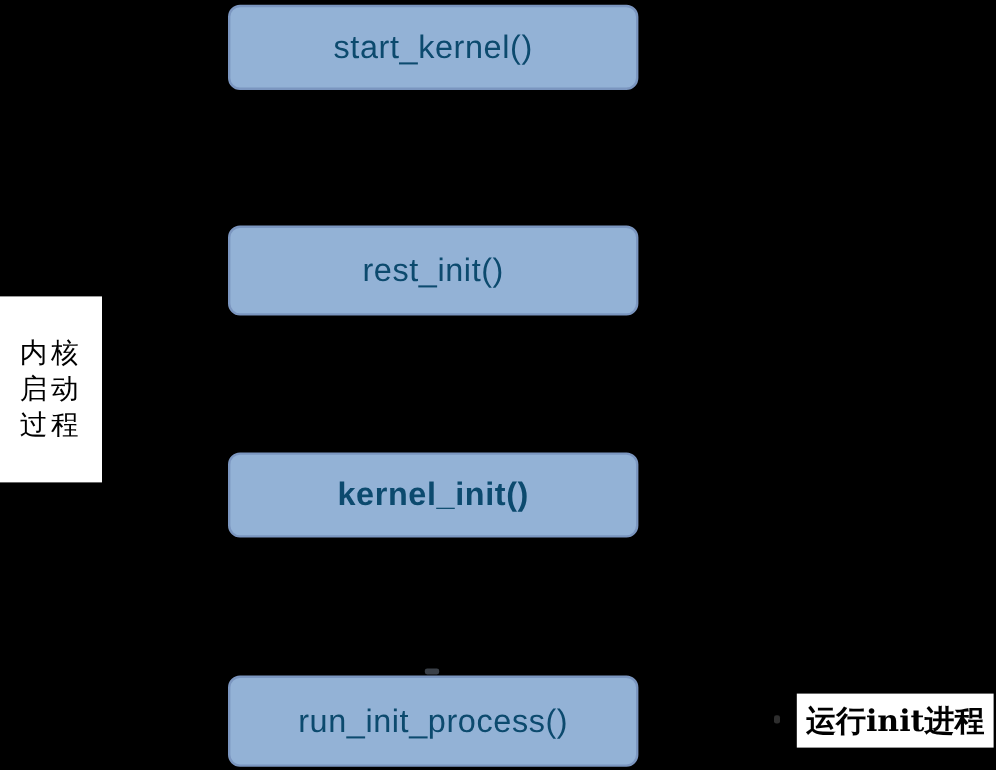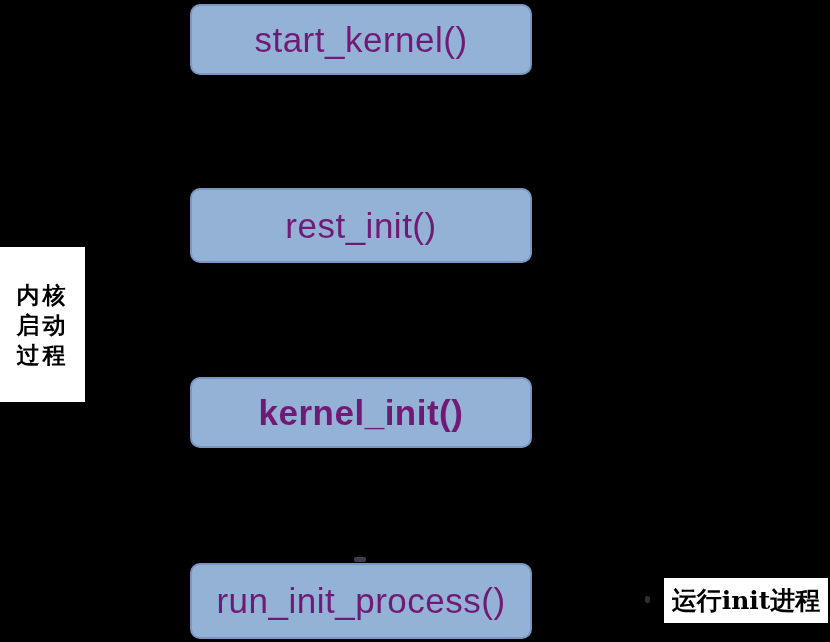--- a/index.html
+++ b/index.html
@@ -19,38 +19,37 @@
     position: absolute;
     left: 190px;
     width: 342px;
     box-sizing: border-box;
     background: #93b2d6;
     border: 2px solid #7b96c0;
     border-radius: 10px;
     display: flex;
     align-items: center;
     justify-content: center;
-    color: #701a75;
-    font-size: 35px;
+    color: #0c4a6e;
+    font-size: 27px;
     letter-spacing: 0.5px;
   }
   #box-start-kernel     { top: 4px;   height: 71px; }
   #box-rest-init        { top: 188px; height: 75px; justify-content: center; }
   #box-kernel-init      { top: 377px; height: 71px; font-weight: bold; }
   #box-run-init-process { top: 563px; height: 76px; align-items: center; }
 
   .side-label {
     position: absolute;
     background: #ffffff;
     color: #000000;
     display: flex;
     align-items: center;
     justify-content: center;
     text-align: center;
-    font-weight: bold;
   }
   #label-left {
     left: 0;
     top: 247px;
     width: 85px;
     height: 155px;
     font-family: "DejaVu Serif", "Liberation Serif", serif;
     font-size: 23px;
     line-height: 30px;
     letter-spacing: 3px;

